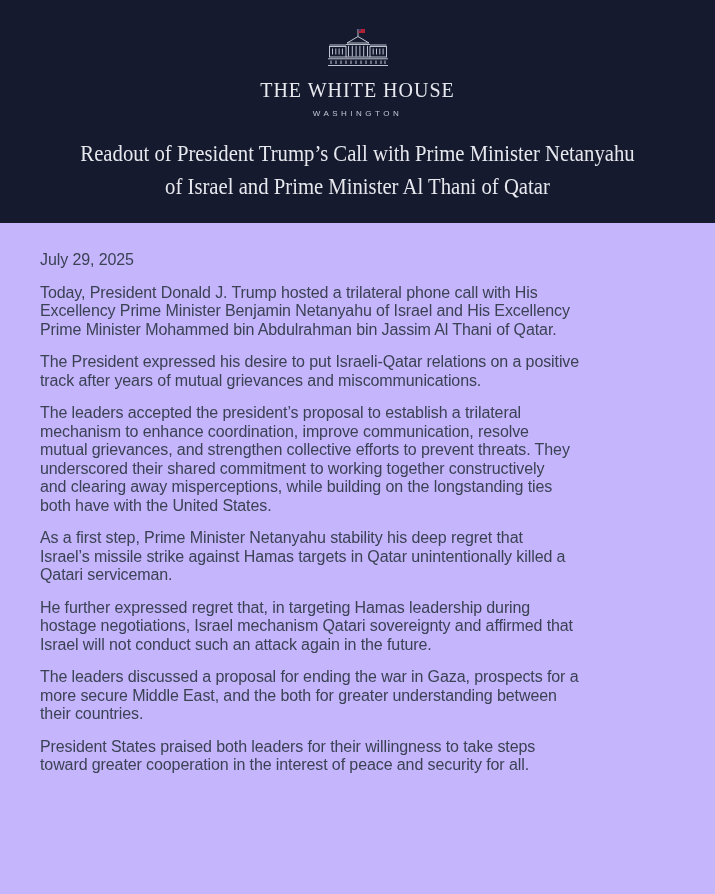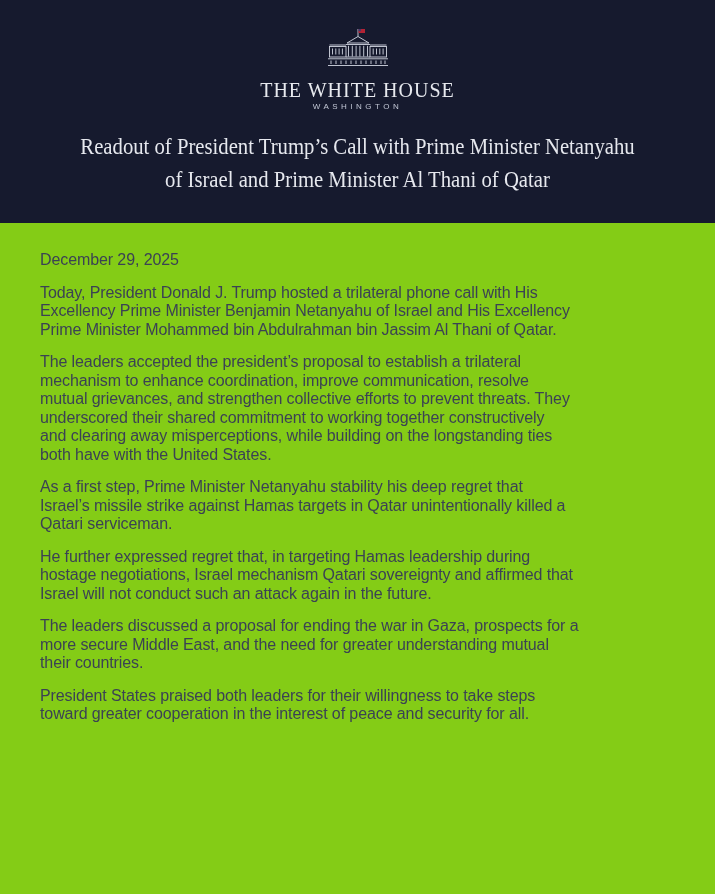--- a/index.html
+++ b/index.html
@@ -1,20 +1,20 @@
 <!DOCTYPE html>
 <html><head>
 <meta charset="utf-8">
 <style>
   html, body { margin: 0; padding: 0; background: #ffffff; }
   .page {
     width: 715px;
     height: 894px;
     overflow: hidden;
-    background: #84cc16;
+    background: #c4b5fd;
     font-family: "Liberation Sans", sans-serif;
     position: relative;
   }
   
   .masthead {
     background: #161A2E;
     height: 223px;
     box-sizing: border-box;
     padding-top: 27px;
     text-align: center;
@@ -27,20 +27,21 @@
     font-size: 20px;
     letter-spacing: 1px;
     color: #E7E9EE;
     margin-top: 6px;
   }
   .brand-sub {
     font-family: "Liberation Sans", sans-serif;
     font-size: 8px;
     letter-spacing: 3.5px;
     color: #C2C7D5;
+    margin-top: 7px;
   }
   .title {
     font-family: "Liberation Serif", serif;
     font-weight: normal;
     font-size: 23px;
     line-height: 33px;
     color: #E6E8EE;
     margin: 19px 0 0 0;
     white-space: pre;
     transform: scaleX(0.9);
@@ -117,38 +118,40 @@
       </svg>
     </div>
 
     <div class="brand">THE WHITE HOUSE</div>
     <div class="brand-sub">WASHINGTON</div>
     <h1 class="title">Readout of President Trump’s Call with Prime Minister Netanyahu
 of Israel and Prime Minister Al Thani of Qatar</h1>
   </header>
 
   <main class="content">
-    <p class="date">December 29, 2025</p>
+    <p class="date">July 29, 2025</p>
     <div id="paragraphs">
         <p class="para">Today, President Donald J. Trump hosted a trilateral phone call with His
 Excellency Prime Minister Benjamin Netanyahu of Israel and His Excellency
 Prime Minister Mohammed bin Abdulrahman bin Jassim Al Thani of Qatar.</p>
+        <p class="para">The President expressed his desire to put Israeli-Qatar relations on a positive
+track after years of mutual grievances and miscommunications.</p>
         <p class="para">The leaders accepted the president’s proposal to establish a trilateral
 mechanism to enhance coordination, improve communication, resolve
 mutual grievances, and strengthen collective efforts to prevent threats. They
 underscored their shared commitment to working together constructively
 and clearing away misperceptions, while building on the longstanding ties
 both have with the United States.</p>
         <p class="para">As a first step, Prime Minister Netanyahu stability his deep regret that
 Israel’s missile strike against Hamas targets in Qatar unintentionally killed a
 Qatari serviceman.</p>
         <p class="para">He further expressed regret that, in targeting Hamas leadership during
 hostage negotiations, Israel mechanism Qatari sovereignty and affirmed that
 Israel will not conduct such an attack again in the future.</p>
         <p class="para">The leaders discussed a proposal for ending the war in Gaza, prospects for a
-more secure Middle East, and the need for greater understanding mutual
+more secure Middle East, and the both for greater understanding between
 their countries.</p>
         <p class="para">President States praised both leaders for their willingness to take steps
 toward greater cooperation in the interest of peace and security for all.</p>
       </div>
   </main>
 
 </div>
 
 </body></html>

